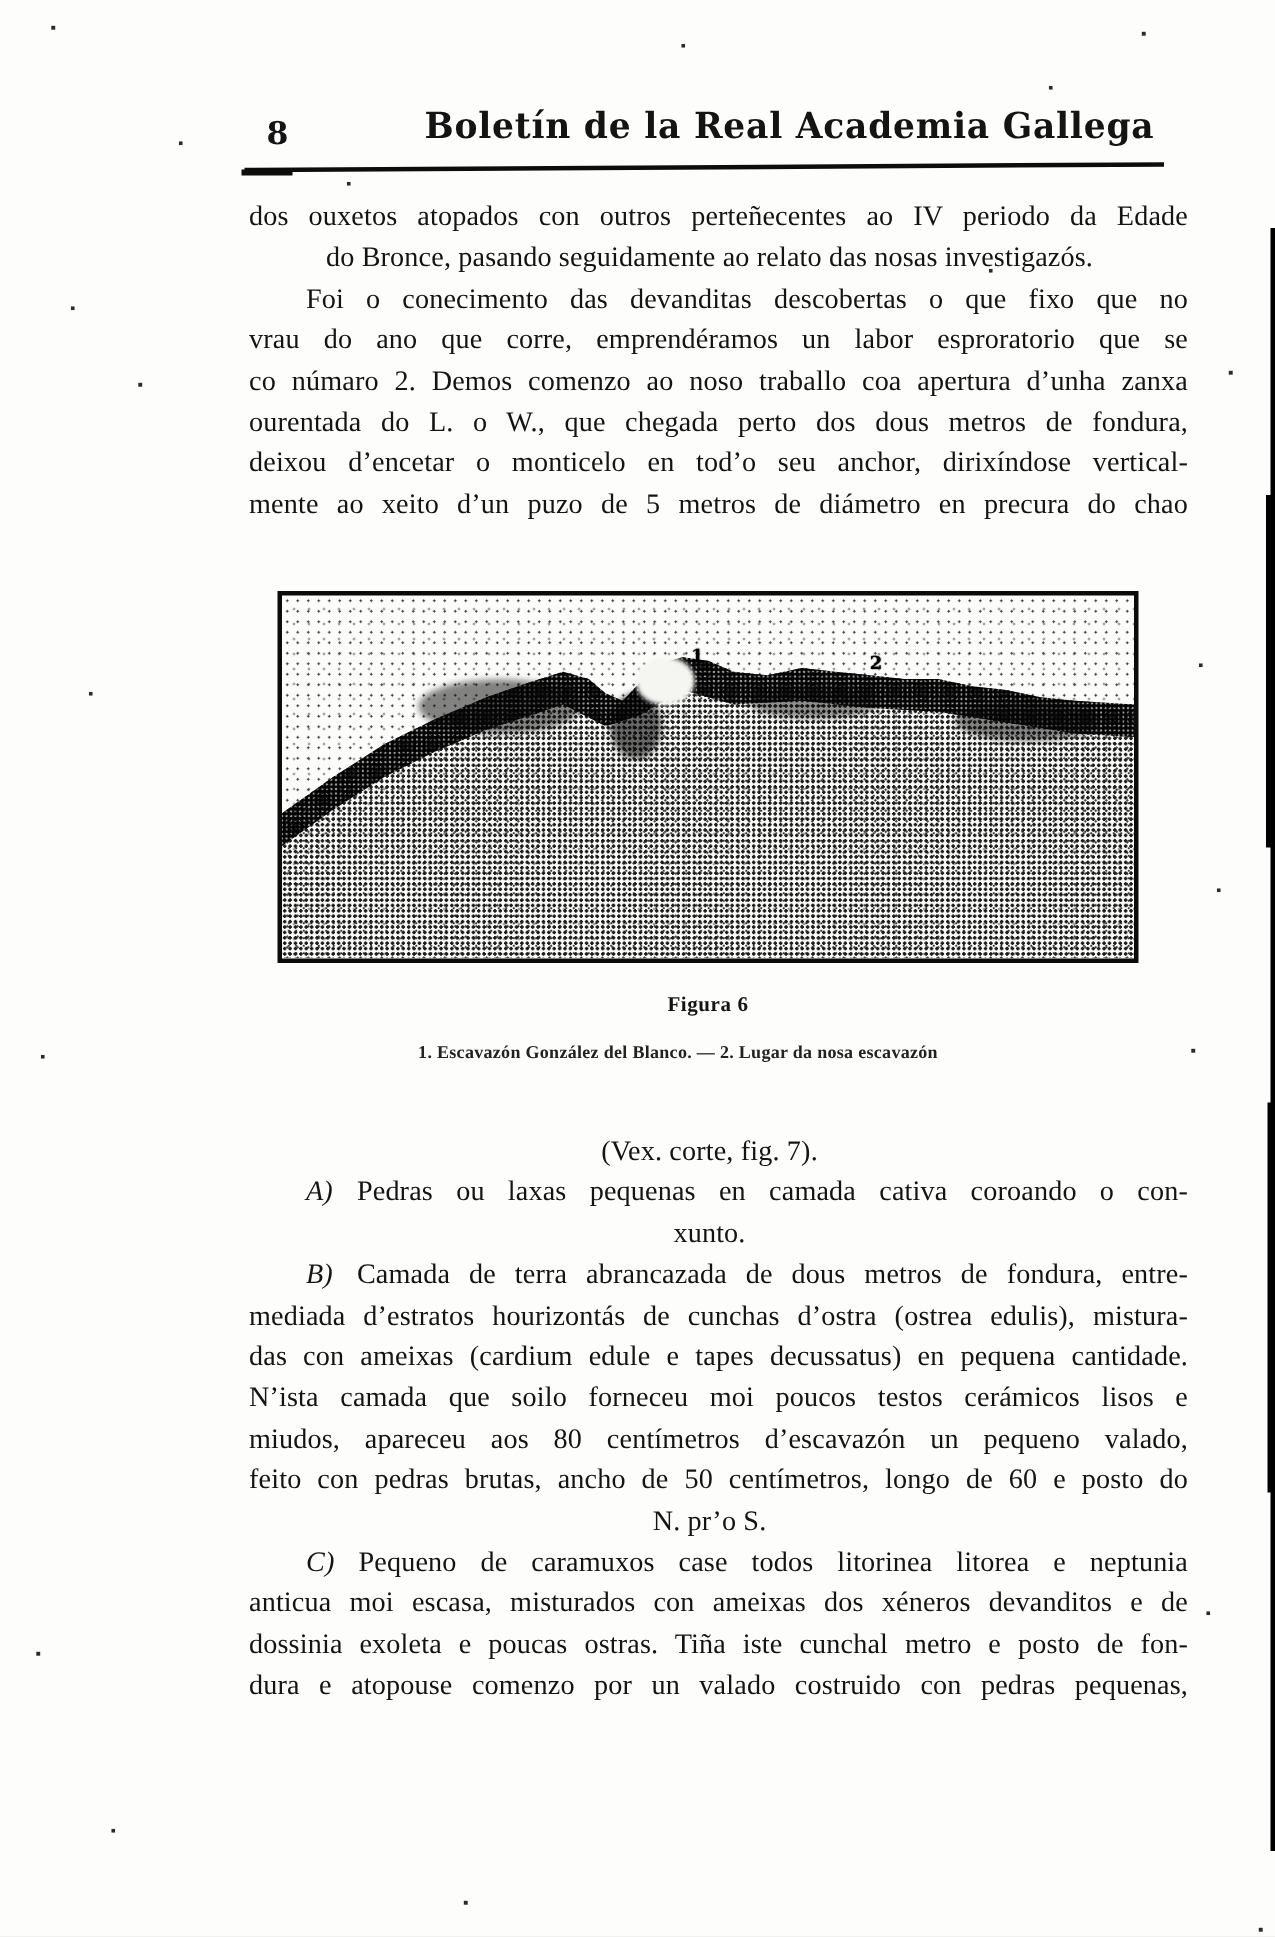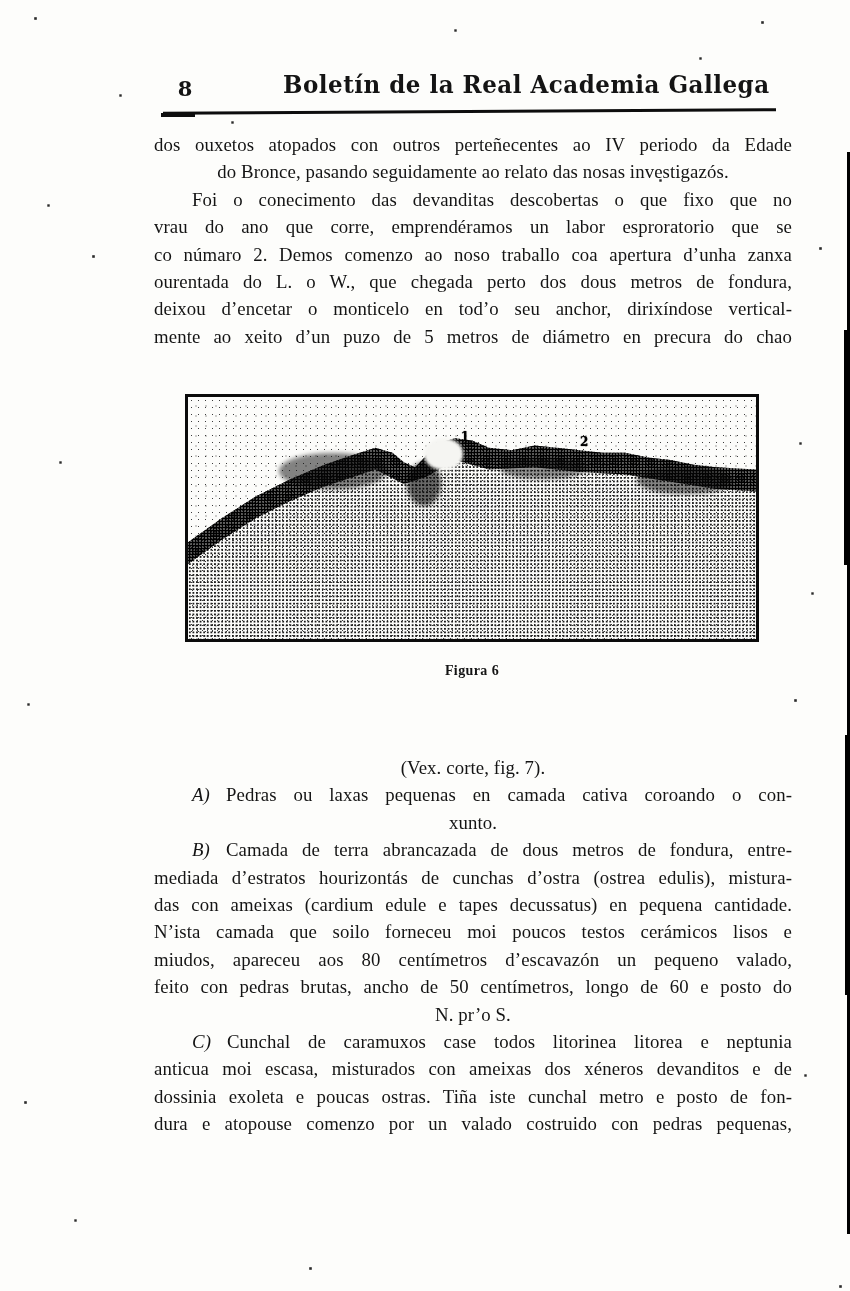--- a/index.html
+++ b/index.html
@@ -27,21 +27,21 @@
     position:absolute;left:161px;top:113px;width:34px;height:4px;background:#0d0d0d;
   }
   
   .text-block{position:absolute;left:154px;width:638px;}
   #block0{top:131px;}
   #block1{top:754px;}
   .line{
     height:27.4px;line-height:27.4px;font-size:18.8px;
     overflow:hidden;text-align:center;letter-spacing:.1px;
   }
-  .line.just{text-align:justify;text-align-last:justify;}
+  .line.just{text-align:justify;text-align-last:justify;margin-left:12px;}
   .line.indent{padding-left:38px;}
   .line .it{}
   .line .lead{font-style:italic;margin-right:16px;}
   
   .figure{
     position:absolute;left:185px;top:394px;width:574px;height:248px;
     border:3px solid #0b0b0b;box-sizing:border-box;background:#fcfcfa;
   }
   .photo{position:absolute;inset:0;overflow:hidden;}
   .sky{
@@ -141,33 +141,34 @@
       <div class="patch patch2"></div>
       <div class="patch patch3"></div>
       <div class="patch patch4"></div>
       <div class="patch white-notch"></div>
       <div class="marker" id="marker-1">1</div>
       <div class="marker" id="marker-2">2</div>
     </div>
   </div>
 
   <div class="fig-caption-title">Figura 6</div>
+  <div class="fig-caption-text">1. Escavazón González del Blanco. — 2. Lugar da nosa escavazón</div>
 
   <div class="text-block" id="block1">
       <div class="line"><span>(Vex. corte, fig. 7).</span></div>
       <div class="line indent just"><span class="it lead">A)</span><span>Pedras ou laxas pequenas en camada cativa coroando o con-</span></div>
       <div class="line"><span>xunto.</span></div>
       <div class="line indent just"><span class="it lead">B)</span><span>Camada de terra abrancazada de dous metros de fondura, entre-</span></div>
       <div class="line just"><span>mediada d’estratos hourizontás de cunchas d’ostra </span><span class="it">(ostrea edulis),</span><span> mistura-</span></div>
       <div class="line just"><span>das con ameixas </span><span class="it">(cardium edule e tapes decussatus)</span><span> en pequena cantidade.</span></div>
       <div class="line just"><span>N’ista camada que soilo forneceu moi poucos testos cerámicos lisos e</span></div>
       <div class="line just"><span>miudos, apareceu aos 80 centímetros d’escavazón un pequeno valado,</span></div>
       <div class="line just"><span>feito con pedras brutas, ancho de 50 centímetros, longo de 60 e posto do</span></div>
       <div class="line"><span>N. pr’o S.</span></div>
-      <div class="line indent just"><span class="it lead">C)</span><span>Cunchal de caramuxos case todos </span><span class="it">litorinea litorea</span><span> e </span><span class="it">neptunia</span></div>
+      <div class="line indent just"><span class="it lead">C)</span><span>Pequeno de caramuxos case todos </span><span class="it">litorinea litorea</span><span> e </span><span class="it">neptunia</span></div>
       <div class="line just"><span class="it">anticua</span><span> moi escasa, misturados con ameixas dos xéneros devanditos e de</span></div>
       <div class="line just"><span class="it">dossinia exoleta</span><span> e poucas ostras. Tiña iste cunchal metro e posto de fon-</span></div>
       <div class="line just"><span>dura e atopouse comenzo por un valado costruido con pedras pequenas,</span></div>
     </div>
 
   <div class="edge-line"></div>
   <div class="edge-line-thick1"></div>
   <div class="edge-line-thick2"></div>
 
 </div>

